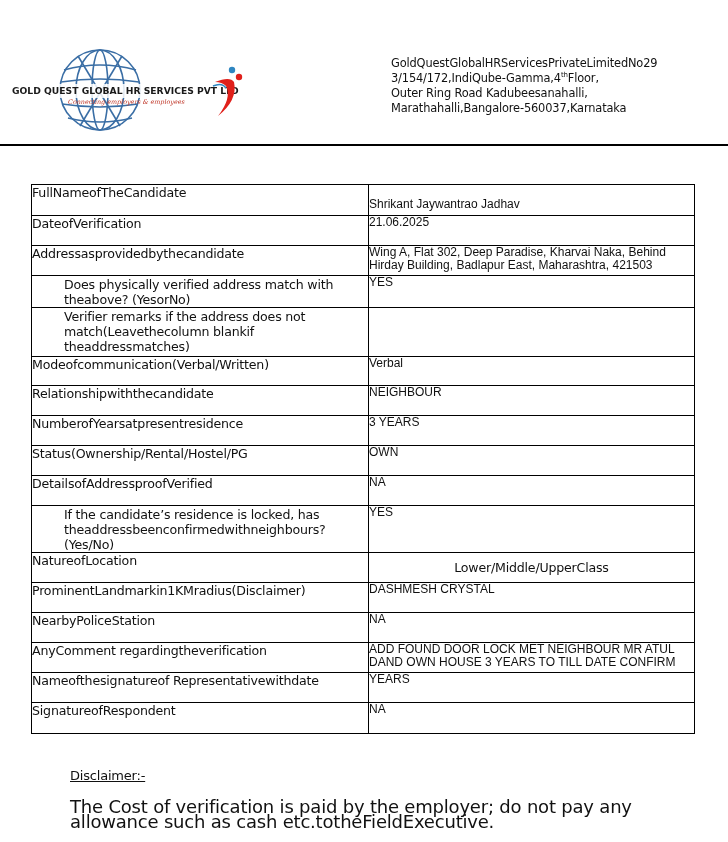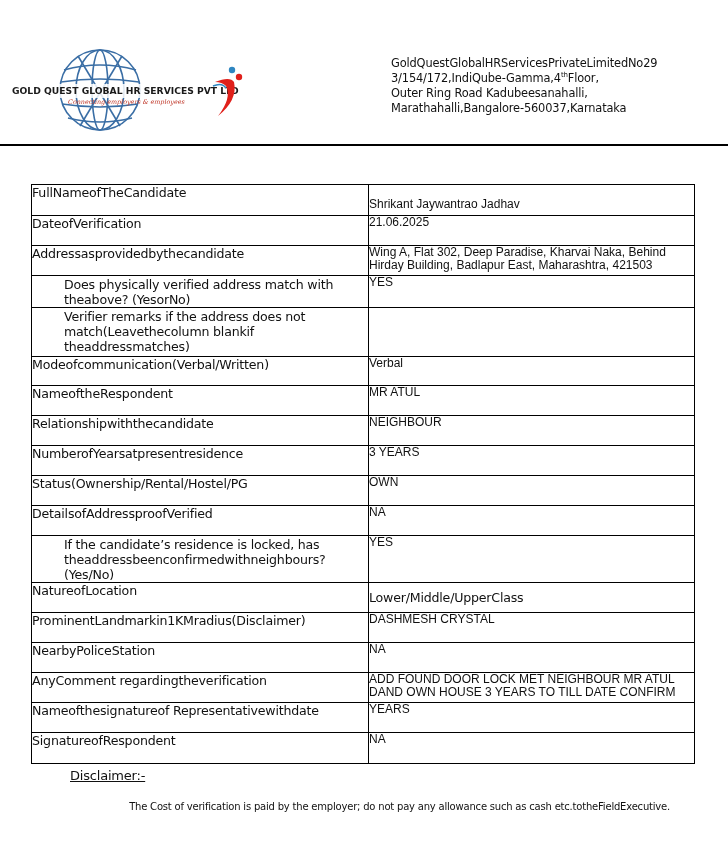--- a/index.html
+++ b/index.html
@@ -30,28 +30,28 @@
     font-family: "DejaVu Sans", sans-serif; font-size: 12.6px; line-height: 15px;
     padding: 8px 4px 0 6px; color: #111; letter-spacing: -0.2px;
   }
   td.label.tight { padding-top: 1px; padding-left: 32px; }
   td.value {
     font-family: Liberation Sans, sans-serif; font-size: 12px; line-height: 13px;
     padding: 3px 3px 0 3px; color: #111;
   }
   td.value.low { padding-top: 13px; }
   td.value.center {
-    font-family: "DejaVu Sans", sans-serif; font-size: 12.6px; text-align: left; padding-top: 8px; letter-spacing: -0.2px;
+    font-family: "DejaVu Sans", sans-serif; font-size: 12.6px; text-align: center; padding-top: 8px; letter-spacing: -0.2px;
   }
 
   .disclaimer-title {
     position: absolute; left: 70px; top: 768px; font-size: 13px; text-decoration: underline; letter-spacing: -0.2px;
   }
   .disclaimer-text {
-    position: absolute; left: 70px; top: 799px; width: 600px; font-size: 10px; line-height: 15px; letter-spacing: -0.2px; text-align: right;
+    position: absolute; left: 70px; top: 799px; width: 600px; font-size: 18px; line-height: 15px; letter-spacing: -0.2px;
   }
 </style>
 </head>
 <body>
 
 <div class="header">
   <div class="logo">
     <svg width="240" height="88" viewBox="0 0 240 88">
       <g fill="none" stroke="#3a6ea5" stroke-width="1.6">
         <ellipse cx="92" cy="42" rx="40" ry="40"></ellipse>
@@ -110,24 +110,20 @@
     </tr>
     <tr style="height:49px">
       <td class="label tight">Verifier remarks if the address does not match(Leavethecolumn blankif theaddressmatches)</td>
       <td class="value"></td>
     </tr>
     <tr style="height:29px">
       <td class="label">Modeofcommunication(Verbal/Written)</td>
       <td class="value">Verbal</td>
     </tr>
     <tr style="height:30px">
-      <td class="label">NameoftheRespondent</td>
-      <td class="value">MR ATUL</td>
-    </tr>
-    <tr style="height:30px">
       <td class="label">Relationshipwiththecandidate</td>
       <td class="value">NEIGHBOUR</td>
     </tr>
     <tr style="height:30px">
       <td class="label">NumberofYearsatpresentresidence</td>
       <td class="value">3 YEARS</td>
     </tr>
     <tr style="height:30px">
       <td class="label">Status(Ownership/Rental/Hostel/PG</td>
       <td class="value">OWN</td>

